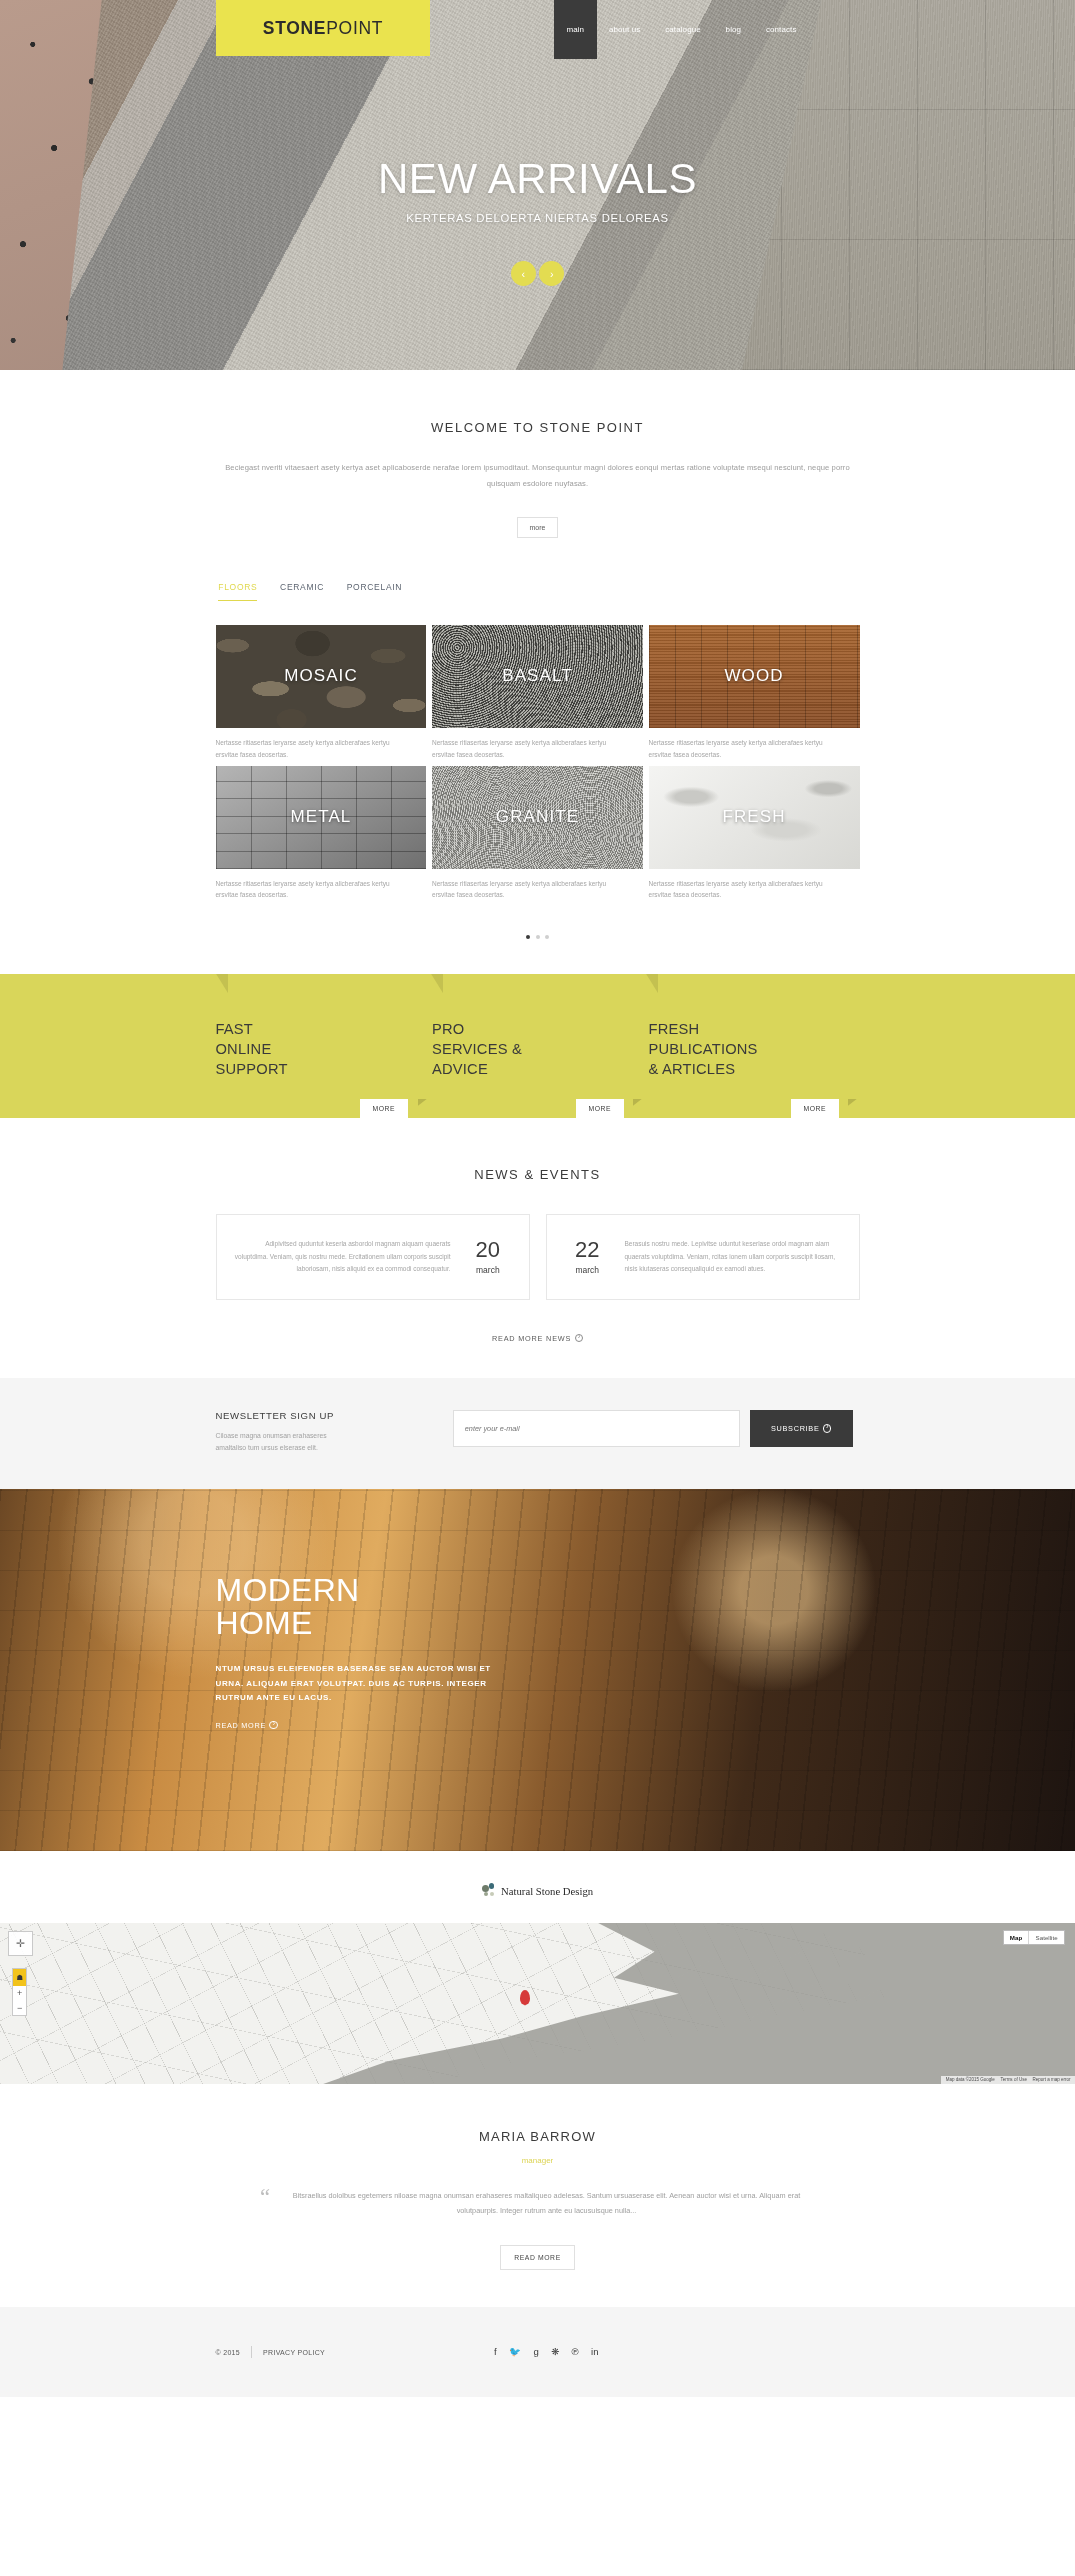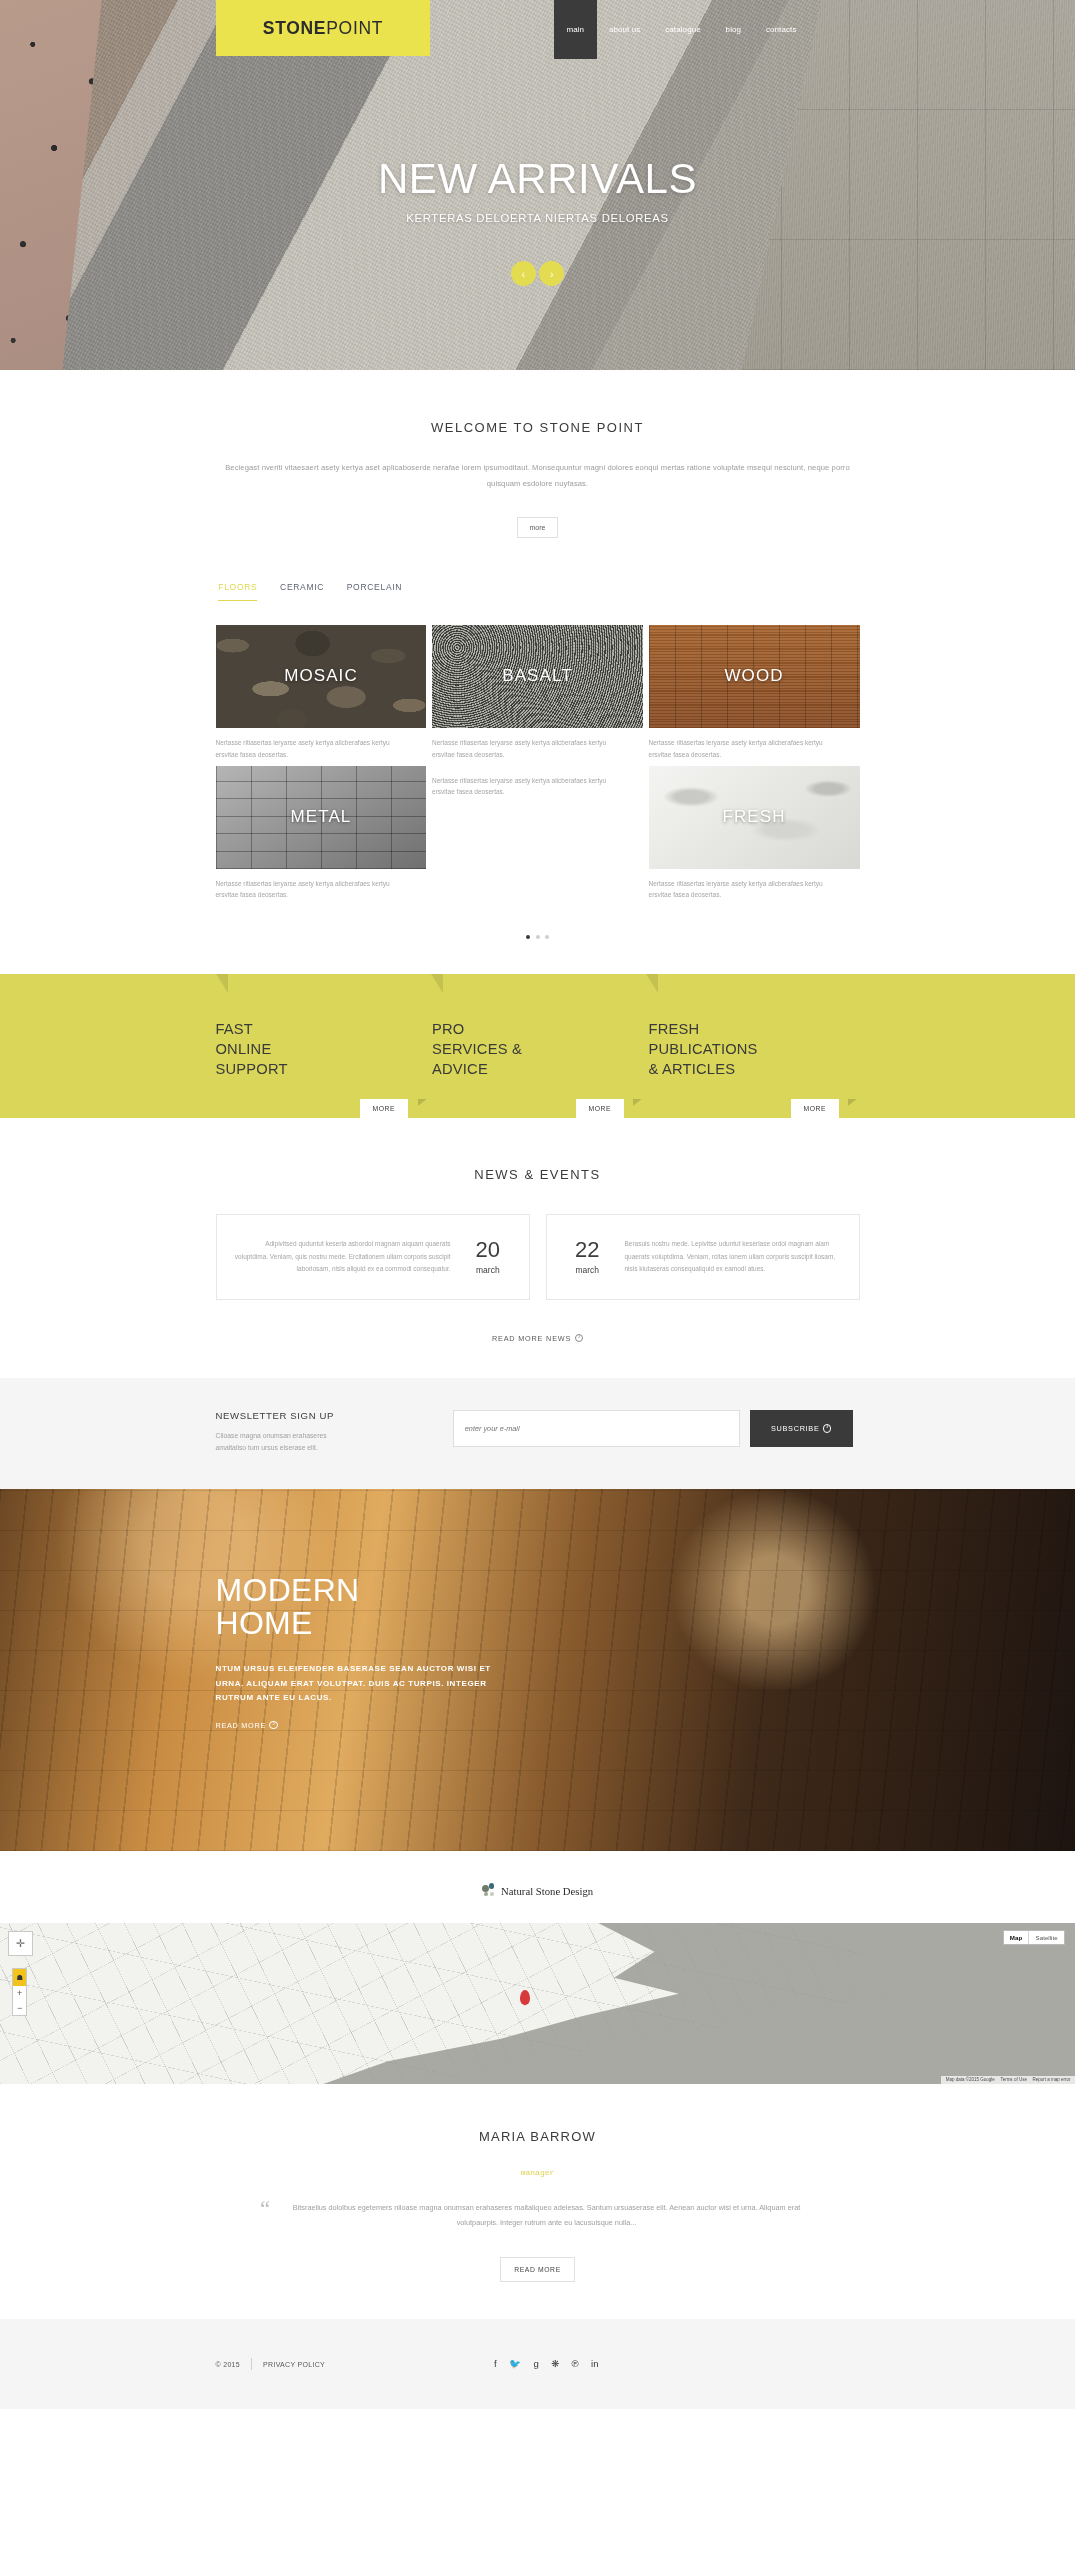--- a/index.html
+++ b/index.html
@@ -327,21 +327,21 @@
   .map-type span.on{ color:#111; font-weight:700; border-right:0.6px solid #d6d6d6;}
   .map-attr{
     position:absolute; right:0; bottom:0; display:flex; gap:5.6px; font-size:4.5px; color:#4a4a4a;
     background:rgba(255,255,255,.72); padding:1.7px 4.5px;
   }
   .map-attr span{ cursor:pointer; }
 
   
   .testi{ text-align:center; padding:45px 0 0; }
   .testi h3{ font-size:13px; letter-spacing:1.2px; color:#3b3b3b; font-weight:400; }
-  .testi .role{ color:#ddd455; font-size:8px; margin-top:24px;font-family:Liberation Mono, monospace; }
+  .testi .role{ color:#ddd455; font-size:8px; margin-top:12px; }
   .testi .quote-row{ display:flex; justify-content:center; margin-top:24px; }
   .qmark{ font-size:22.6px; color:#bdbdbd; line-height:1; font-family:"Liberation Serif",serif; margin-right:8px; margin-top:-2.3px;}
   .testi p{ font-size:7.3px; color:#a0a0a0; line-height:2.05; width:537px; }
   .btn-readmore{
     display:inline-block; margin-top:26px; border:0.6px solid #e0e0e0; background:#fff;
     color:#444; font-size:6.8px; letter-spacing:0.6px; padding:8px 13.6px; text-decoration:none; cursor:pointer;
   }
 
   
   .footer{ background:#f5f5f5; margin-top:37px; height:90px; display:flex; align-items:center; }
@@ -421,20 +421,23 @@
           </div>
           <div class="card-desc">Nertasse ritiasertas leryarse asety kertya alicberafaes kertyu ersvitae fasea deosertas.</div>
         </div>
         <div class="card">
           <div class="card-img tx-metal">
             <span class="label">METAL</span>
           </div>
           <div class="card-desc">Nertasse ritiasertas leryarse asety kertya alicberafaes kertyu ersvitae fasea deosertas.</div>
         </div>
         <div class="card">
+          <div class="card-img tx-granite">
+            <span class="label">GRANITE</span>
+          </div>
           <div class="card-desc">Nertasse ritiasertas leryarse asety kertya alicberafaes kertyu ersvitae fasea deosertas.</div>
         </div>
         <div class="card">
           <div class="card-img tx-marble">
             <span class="label">FRESH</span>
           </div>
           <div class="card-desc">Nertasse ritiasertas leryarse asety kertya alicberafaes kertyu ersvitae fasea deosertas.</div>
         </div>
       </div>
 

